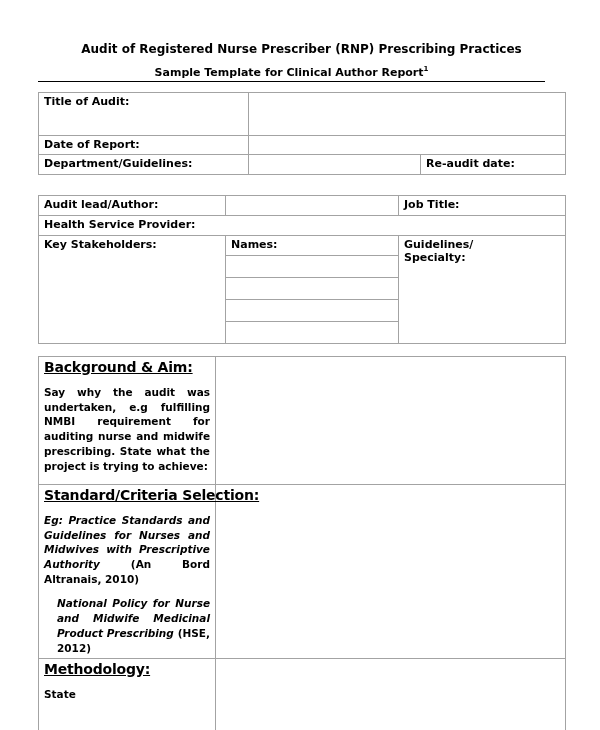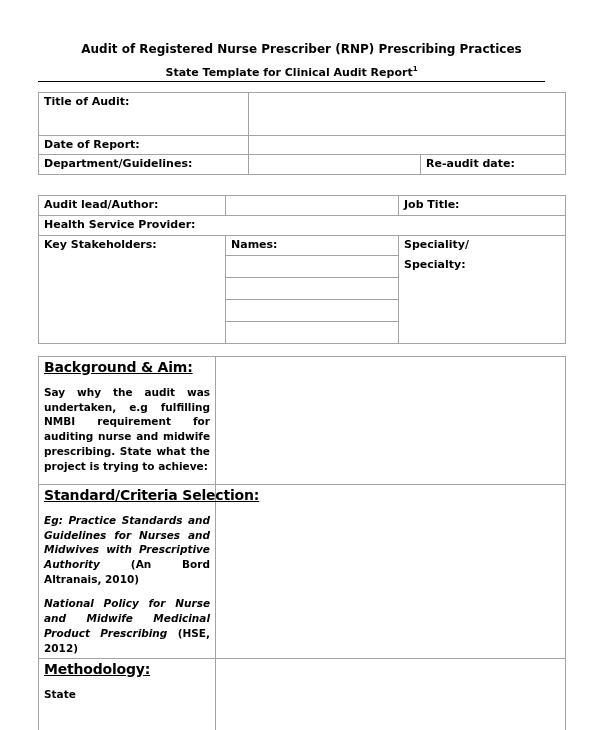--- a/index.html
+++ b/index.html
@@ -52,31 +52,31 @@
     white-space: nowrap;
     letter-spacing: -0.2px;
     text-decoration: underline;
   }
   .body-text {
     text-align: justify;
     line-height: 1.42;
     margin-top: 10px;
   }
   .italic { font-style: italic; }
-  .p-gap { margin-top: 9px; }
+  .p-gap { margin-top: 9px; margin-left: 13px; }
 </style>
 </head>
 <body>
 
 <div class="page">
 
   <div class="doc-title">Audit of Registered Nurse Prescriber (RNP) Prescribing Practices</div>
 
   <div class="doc-subtitle-wrap">
-    <span>State Template for Clinical Audit Report</span><sup>1</sup>
+    <span>Sample Template for Clinical Author Report</span><sup>1</sup>
   </div>
 
   <table class="tbl-audit">
     <colgroup>
         <col style="width:210px">
         <col style="width:172px">
         <col style="width:145px">
       </colgroup>
     <tbody>
         <tr style="height:43px">
@@ -107,22 +107,22 @@
       <td></td>
       <td>Job Title:</td>
     </tr>
     <tr style="height:20px">
       <td colspan="3">Health Service Provider:</td>
     </tr>
     <tr style="height:20px">
       <td rowspan="5">Key Stakeholders:</td>
       <td>Names:</td>
       <td rowspan="5">
-        <div>Speciality/</div>
-        <div style="margin-top:7px">Specialty:</div>
+        <div>Guidelines/</div>
+        <div style="margin-top:0">Specialty:</div>
       </td>
     </tr>
     <tr style="height:22px">
           <td></td>
         </tr>
     <tr style="height:22px">
           <td></td>
         </tr>
     <tr style="height:22px">
           <td></td>

